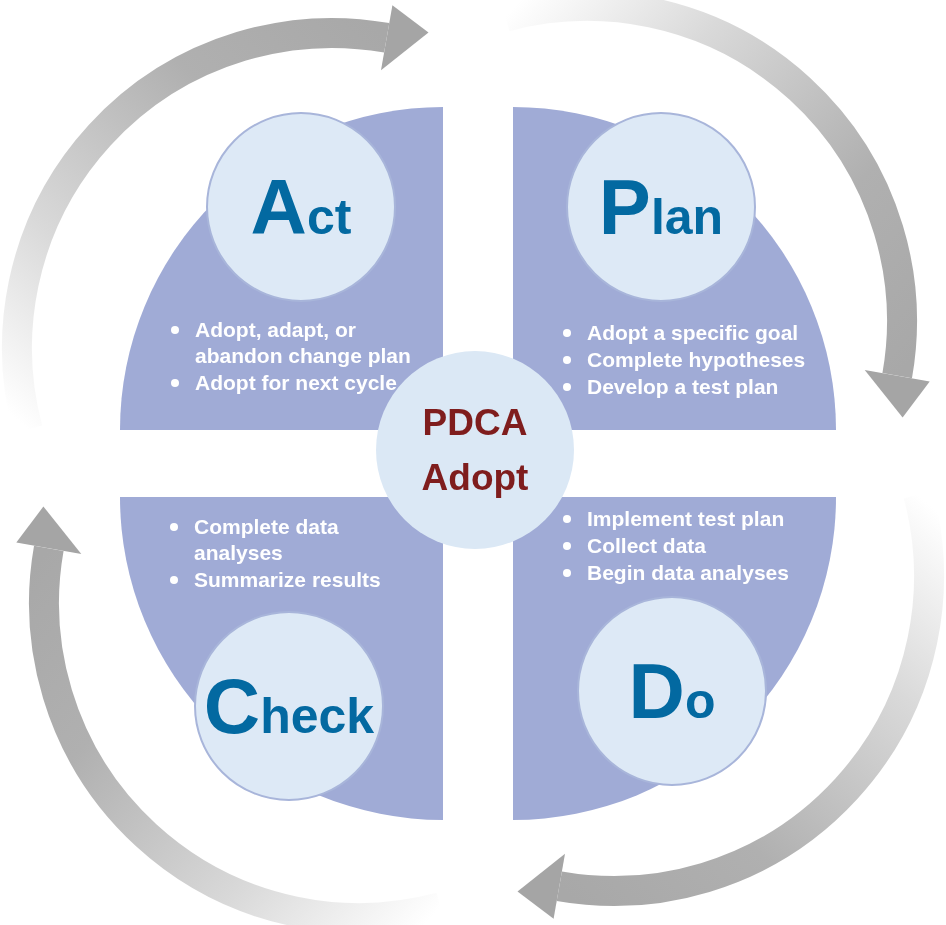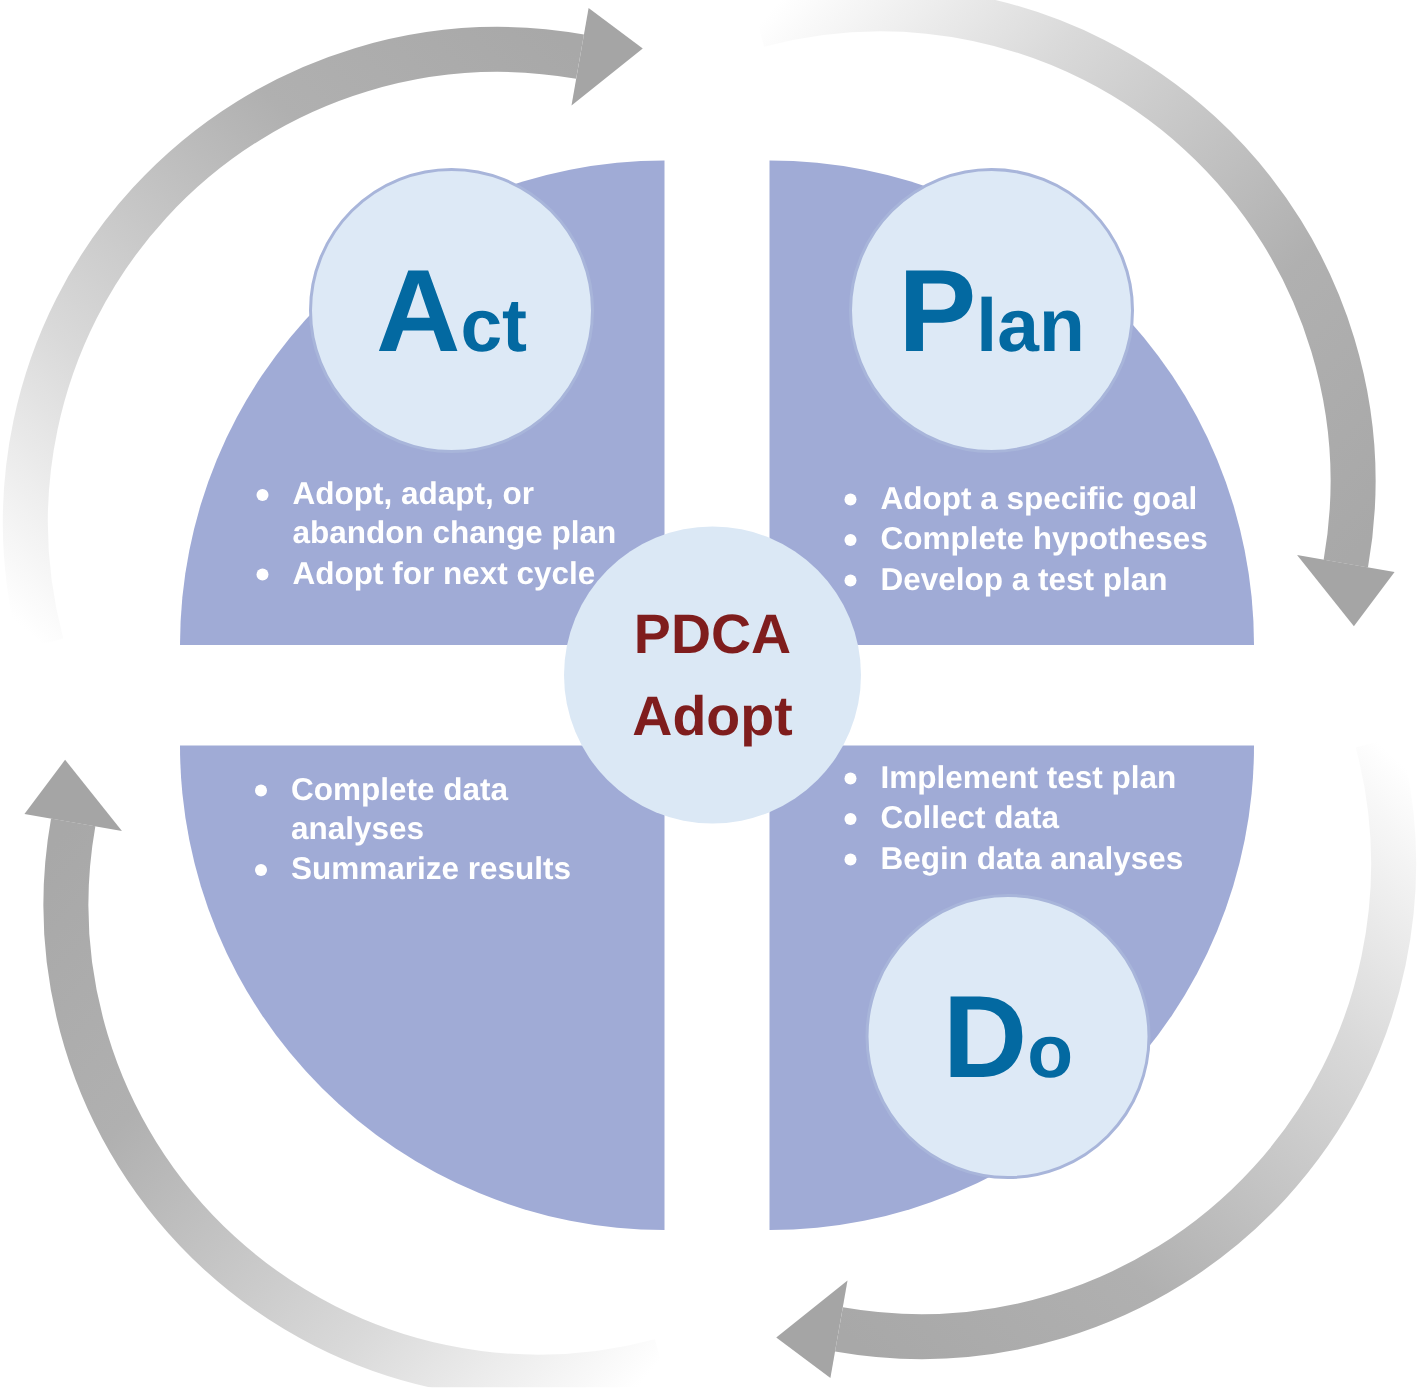--- a/index.html
+++ b/index.html
@@ -101,20 +101,23 @@
   <div class="quad quad-plan"></div>
   <div class="quad quad-check"></div>
   <div class="quad quad-do"></div>
 
   <div class="lcircle c-act">
     <span class="lword"><span class="lbig">A</span><span class="lsmall">ct</span></span>
   </div>
   <div class="lcircle c-plan">
     <span class="lword"><span class="lbig">P</span><span class="lsmall">lan</span></span>
   </div>
+  <div class="lcircle c-check">
+    <span class="lword"><span class="lbig">C</span><span class="lsmall">heck</span></span>
+  </div>
   <div class="lcircle c-do">
     <span class="lword"><span class="lbig">D</span><span class="lsmall">o</span></span>
   </div>
 
   <ul class="bullets b-act">
     <li>Adopt, adapt, or
 abandon change plan</li>
     <li>Adopt for next cycle</li>
   </ul>
   <ul class="bullets b-plan">

